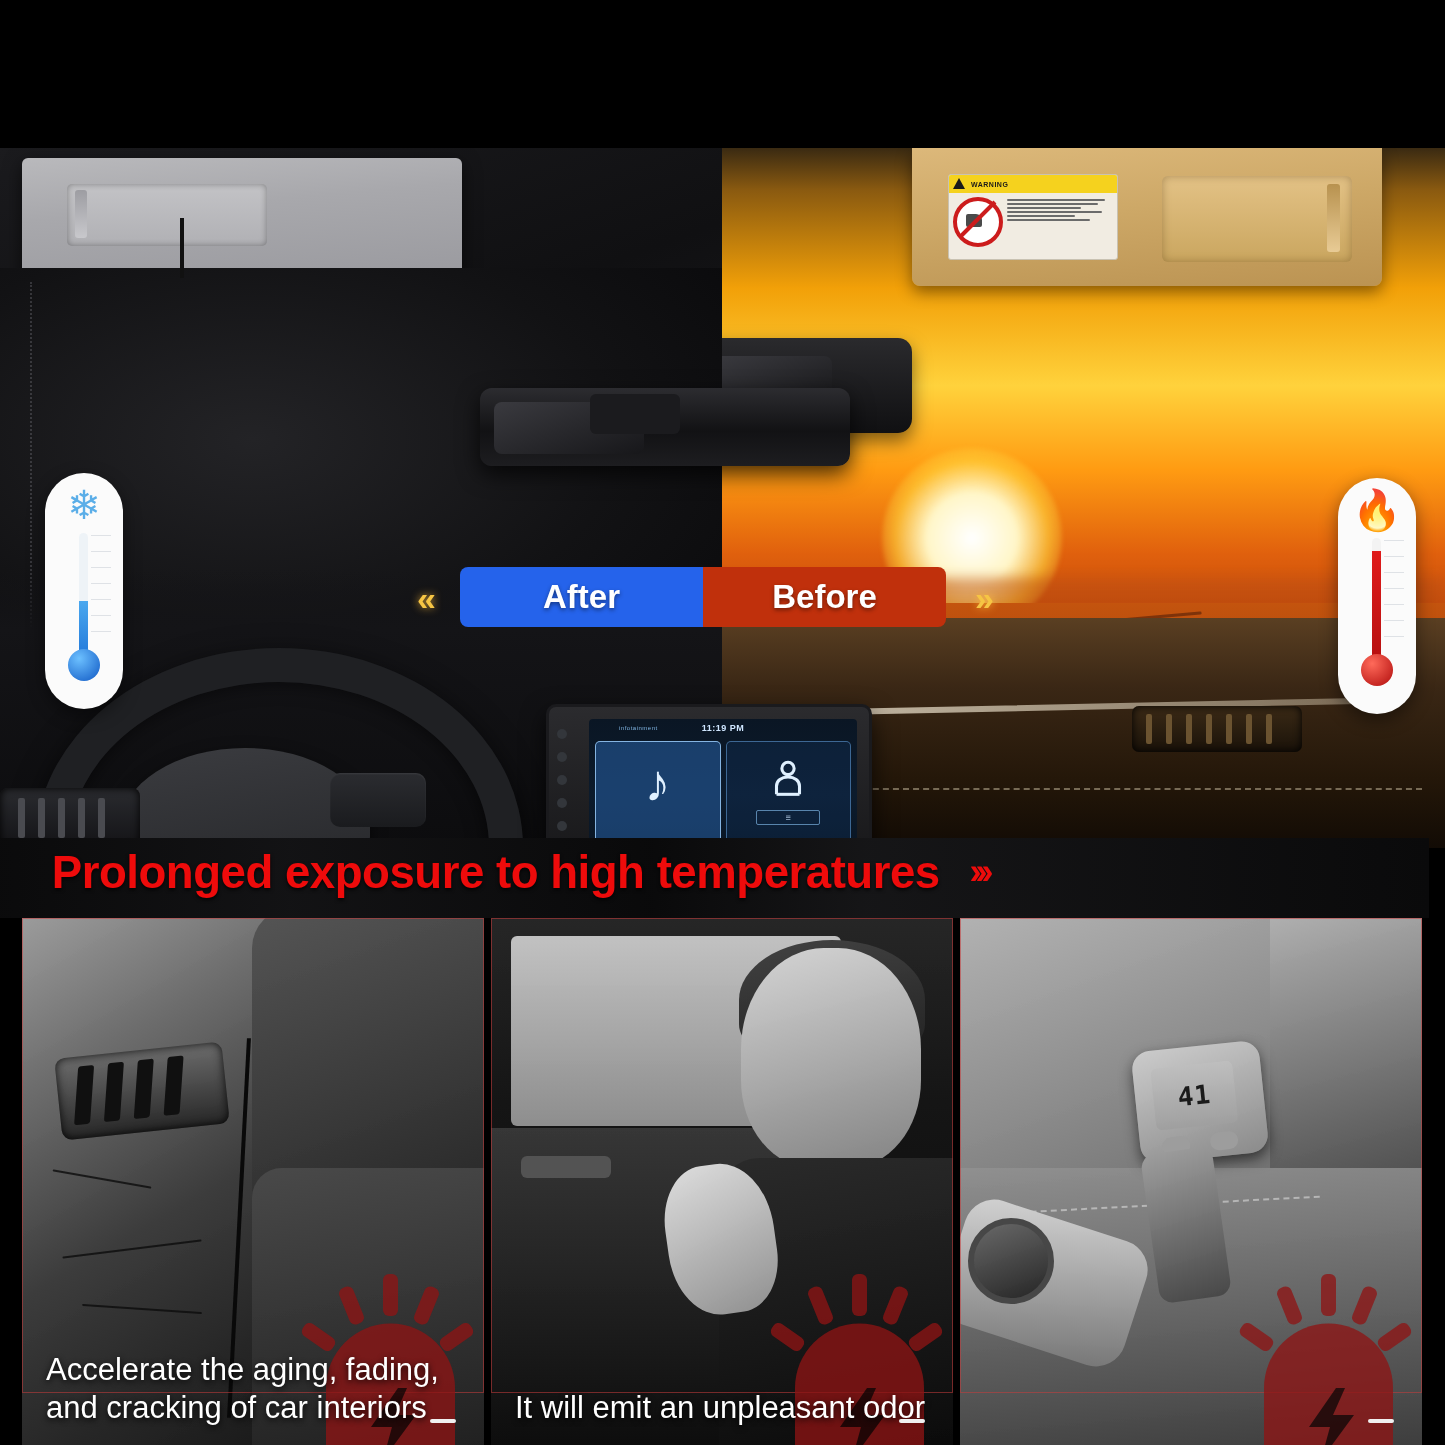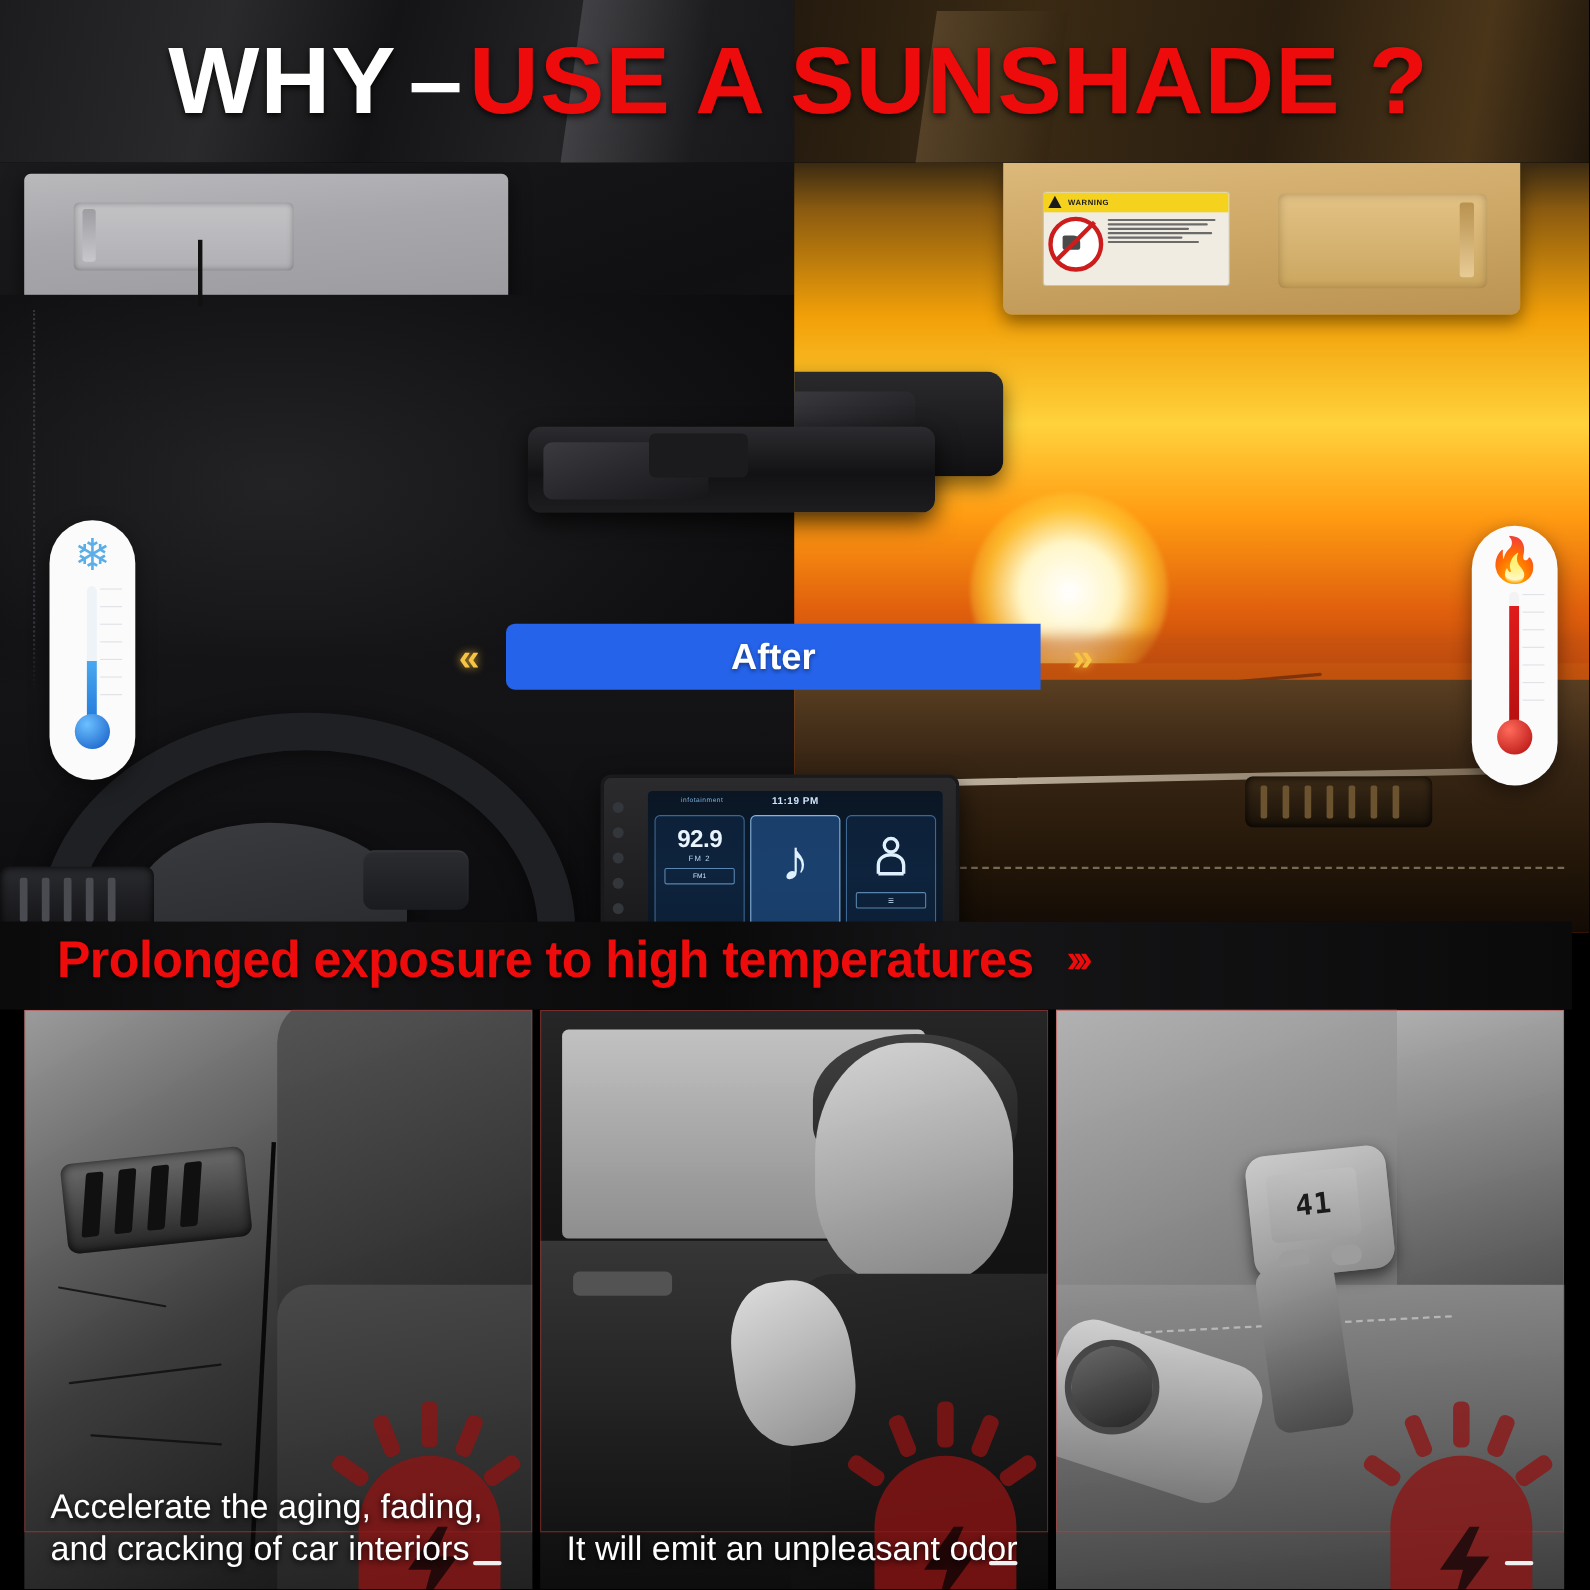--- a/index.html
+++ b/index.html
@@ -231,29 +231,20 @@
   .p3 .wrist{position:absolute;left:-10px;top:300px;width:190px;height:130px;border-radius:30px;
      background:linear-gradient(165deg,#d8cec4,#7d746c);transform:rotate(18deg);}
   .p3 .watch{position:absolute;left:8px;top:300px;width:74px;height:74px;border-radius:50%;
      background:linear-gradient(160deg,#6a6a6a,#2a2a2a);border:6px solid #4a4a4a;}
 </style>
 </head>
 <body>
 
 <div id="page">
 
-  <div class="title-bar">
-    <div class="title-bg-left"></div>
-    <div class="title-bg-right"></div>
-    <div class="title-text">
-      <span class="t-white">WHY</span>
-      <span class="t-dash">–</span>
-      <span class="t-red">USE A SUNSHADE ?</span>
-    </div>
-  </div>
 
   <div class="hero">
 
     <div class="hero-left">
       <div class="visor-l">
         <div class="visor-l-slot"></div>
       </div>
       <div class="shade-l"></div>
       <div class="dash-l"></div>
       <div class="wheel"></div>
@@ -333,29 +324,20 @@
         <i></i>
           <i></i>
           <i></i>
       </div>
       <div class="hu-screen">
         <div class="hu-status">
           <span class="hu-brand">infotainment</span>
           <span>11:19 PM</span>
         </div>
         <div class="hu-panels">
-          <div class="hu-card">
-            <span class="hu-freq">92.9</span>
-            <span class="hu-band">FM 2</span>
-            <span class="hu-chip">FM1</span>
-            <span class="hu-arrows">
-                <span>◂</span>
-                <span>▸</span>
-              </span>
-          </div>
           <div class="hu-card mid">
             <span class="hu-note">♪</span>
             <span class="hu-arrows">
                 <span>⏮</span>
                 <span>⏭</span>
               </span>
           </div>
           <div class="hu-card">
             <span class="hu-person">
               <svg width="46" height="46" viewBox="0 0 24 24" fill="none" stroke="#dff0ff" stroke-width="1.6">
@@ -400,20 +382,21 @@
           <i></i>
           <i></i>
         </span>
       <span class="tube"></span>
       <span class="bulb"></span>
     </div>
 
     <div class="ab">
       <span class="chev chev-l">«</span>
       <div class="ab-half ab-after">After</div>
+      <div class="ab-half ab-before">Before</div>
       <span class="chev chev-r">»</span>
     </div>
   </div>
 
   <div class="subhead">
     <div class="subhead-bg"></div>
     <div class="subhead-txt">
       <span class="st">Prolonged exposure to high temperatures</span>
       <span class="sc">›››</span>
     </div>

